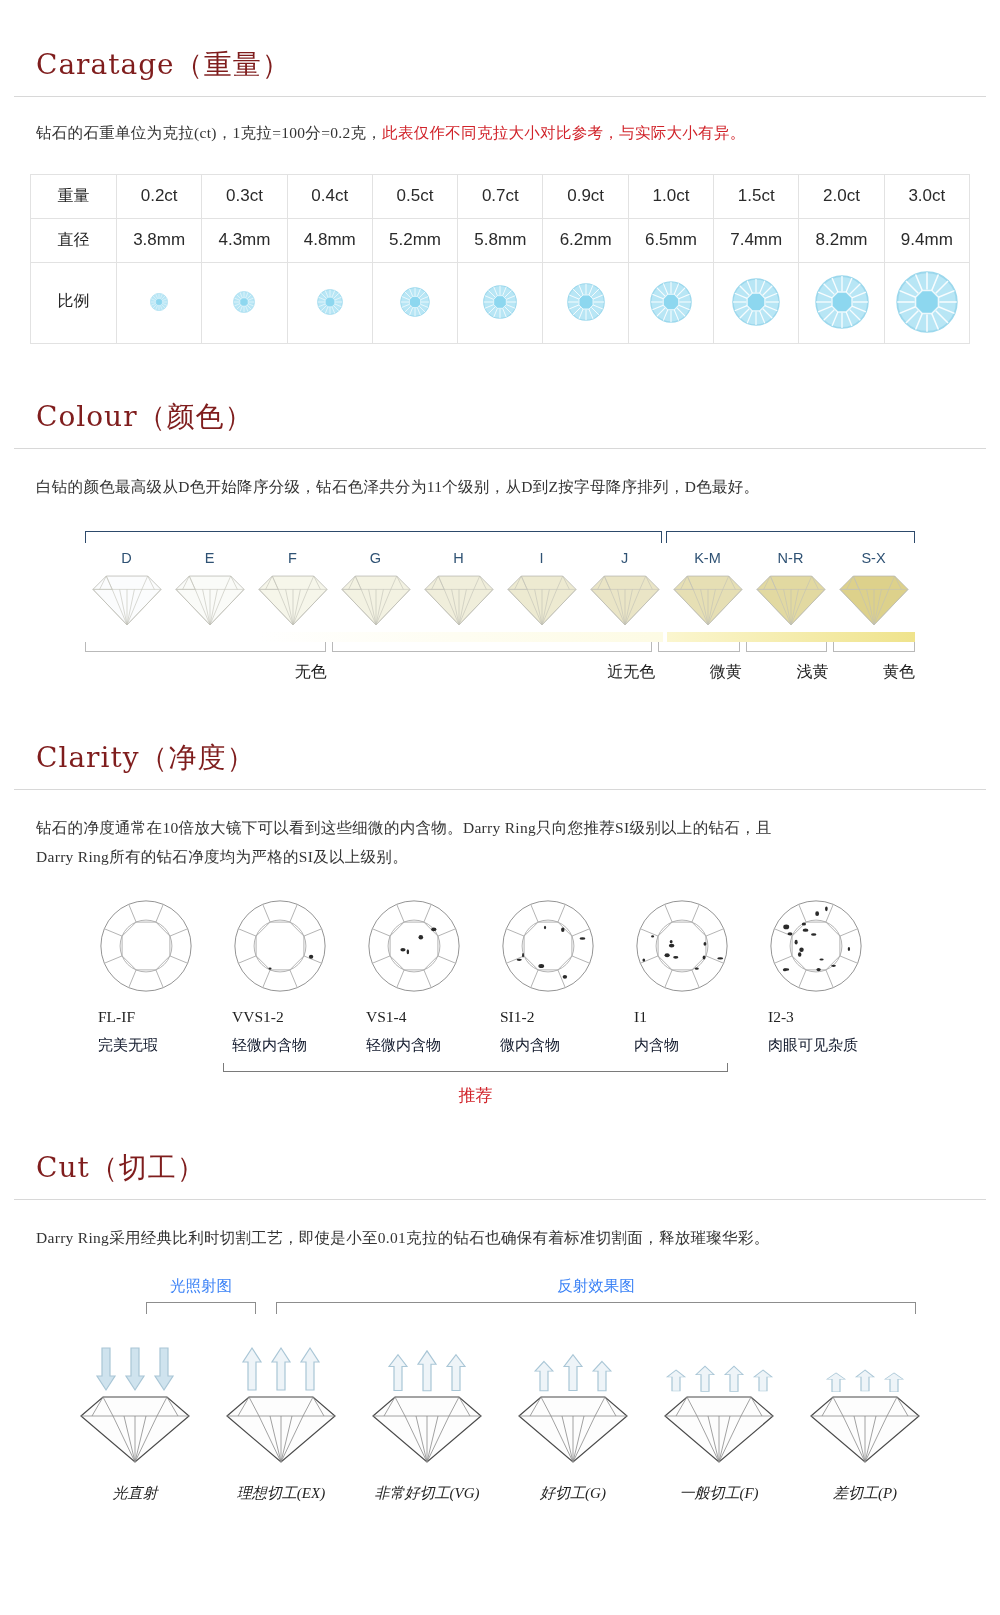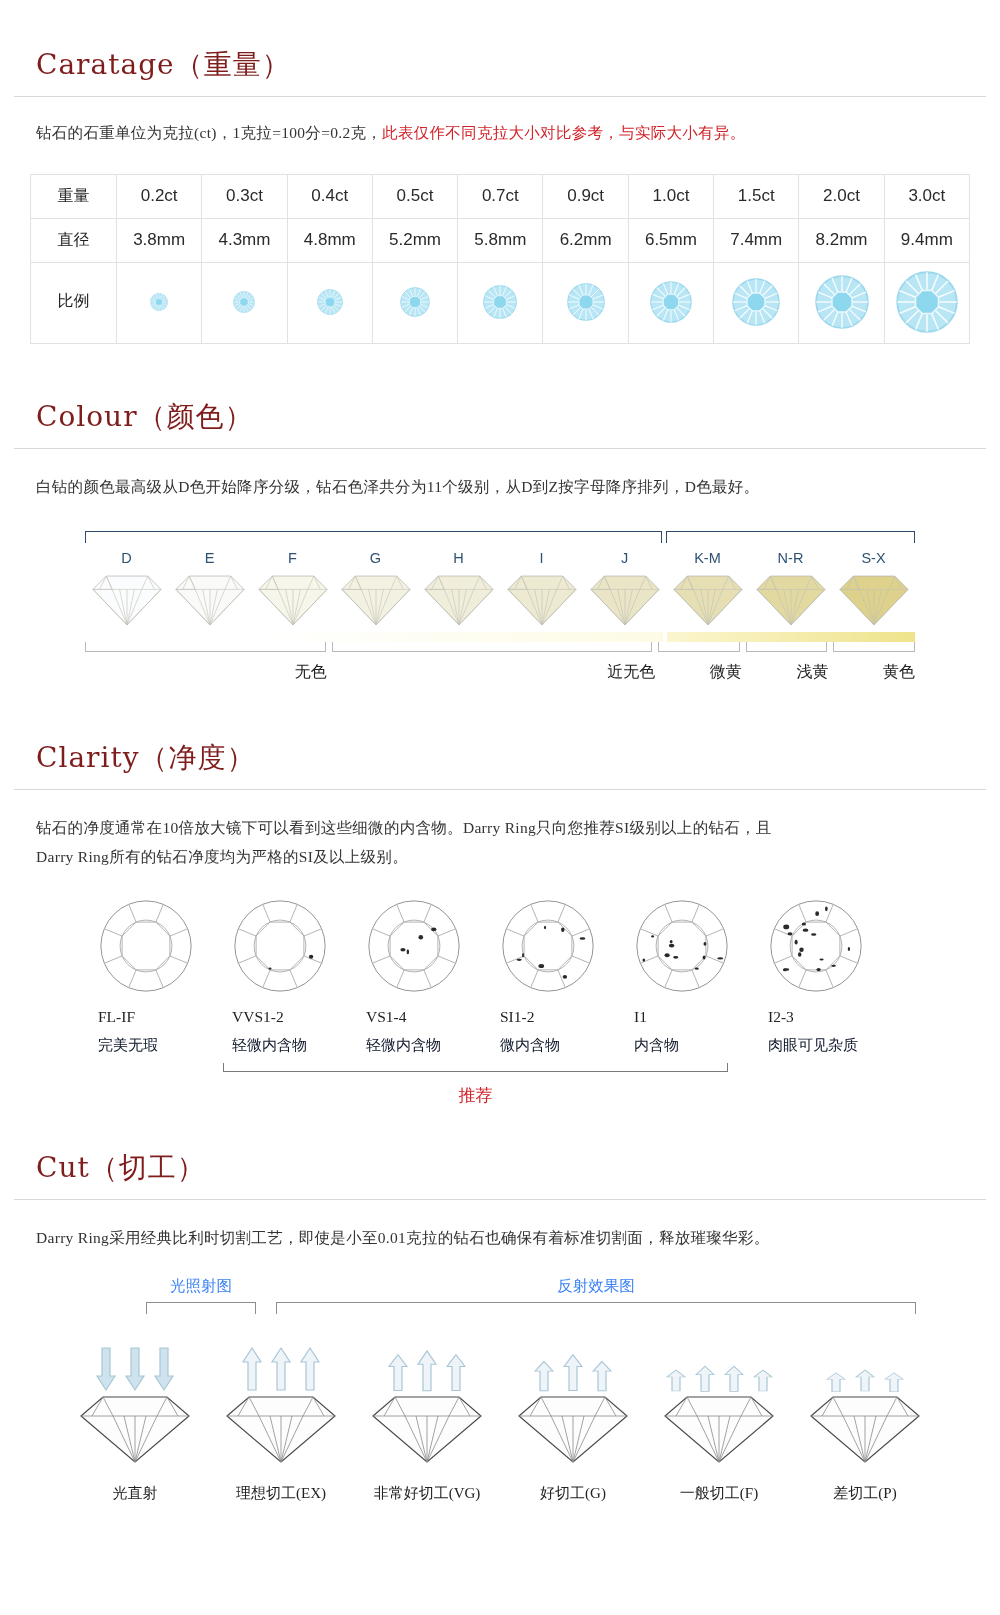--- a/index.html
+++ b/index.html
@@ -122,21 +122,21 @@
     text-align: center;
   }
   .cut-brace {
     position: absolute; top: 26px; height: 12px;
     border-top: 1.2px solid #8d8d8d;
     border-left: 1.2px solid #8d8d8d;
     border-right: 1.2px solid #8d8d8d;
   }
   .cut-row { display: flex; justify-content: center; margin-top: 4px; }
   .cut-item { width: 146px; text-align: center; }
-  .cut-item .cut-label { font-size: 15px; color: #222; margin-top: 14px; }
+  .cut-item .cut-label { font-size: 15px; color: #222; margin-top: 14px; font-style: italic; }
 </style>
 </head>
 <body>
 
 <div class="page">
 
   <div class="sec-spacer-top"></div>
   <div class="section-head">
     <span class="title">Caratage（重量）</span>
   </div>

